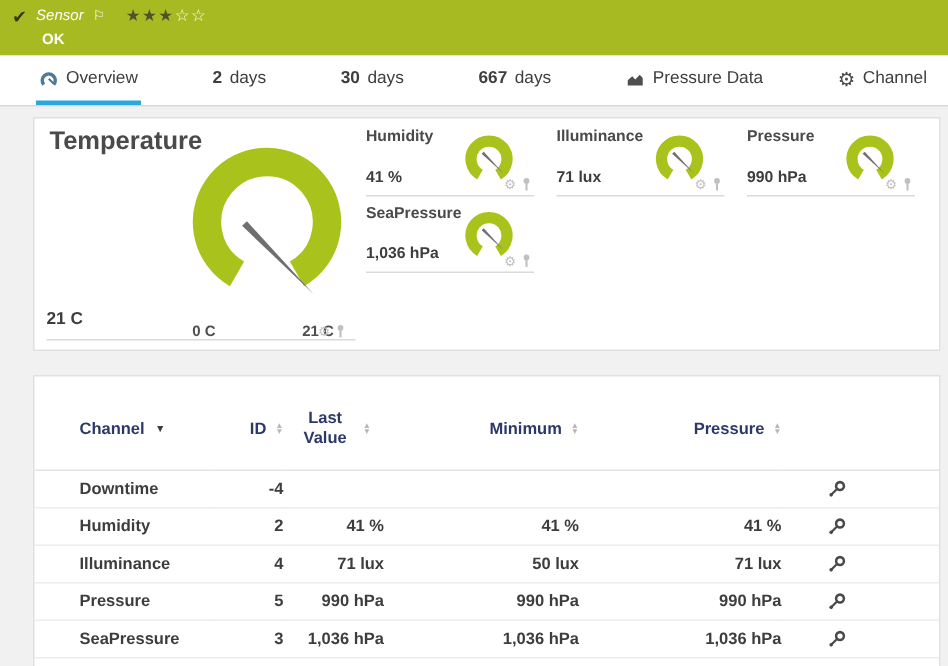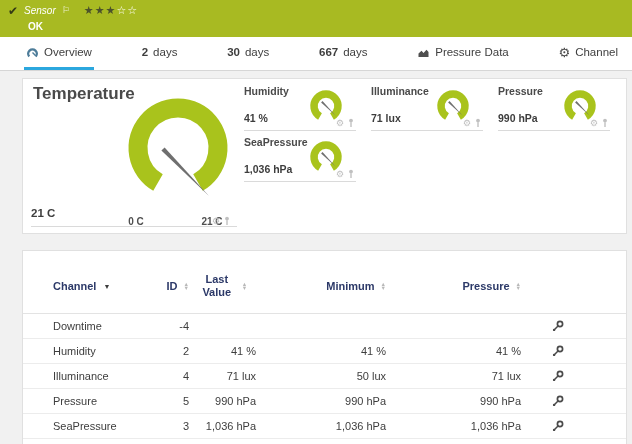--- a/index.html
+++ b/index.html
@@ -51,21 +51,21 @@
   .mini { position:absolute; width:112px; height:45px; border-bottom:1px solid #dadada; }
   .m-title { position:absolute; left:0; top:0; font-size:10.5px; font-weight:700; color:#4a4a4a; }
   .m-svg { position:absolute; left:64px; top:4px; }
   .m-svg .arc { stroke-width:7.5px; }
   .m-value { position:absolute; left:0; top:27px; font-size:10.5px; font-weight:700; color:#3d3d3d; }
   .m-actions { position:absolute; right:1px; bottom:2px; display:flex; gap:3px; align-items:center; }
   
   table { width:100%; border-collapse:collapse; table-layout:fixed; }
   thead th { height:54px; padding:8px 0 0 0; vertical-align:middle; color:#2c3968; font-weight:700; font-size:11px; }
   tbody td { height:24px; padding:0; font-size:11px; color:#3d3d3d; }
-  tbody tr { border-top:1px solid #ececec; cursor:pointer; }
+  tbody tr { border-top:1px solid #ececec; cursor:pointer;font-weight:bold; }
   thead tr { border-bottom:1px solid #e3e3e3; }
   tbody tr:last-child { border-bottom:1px solid #ececec; }
   .c-channel { text-align:left; padding-left:30px; }
   .c-id,.c-last,.c-min,.c-max { text-align:right; }
   th.c-last { text-align:center; }
   .c-set { text-align:left; padding-left:30px; }
   .th-in { display:inline-flex; align-items:center; gap:3px; }
   .lastlbl { display:inline-block; width:38px; line-height:13px; }
   .sort-pair { display:inline-flex; flex-direction:column; color:#b8b8b8; font-size:5.5px; line-height:4px; margin-left:3px; }
   .sort-pair i { font-style:normal; }

